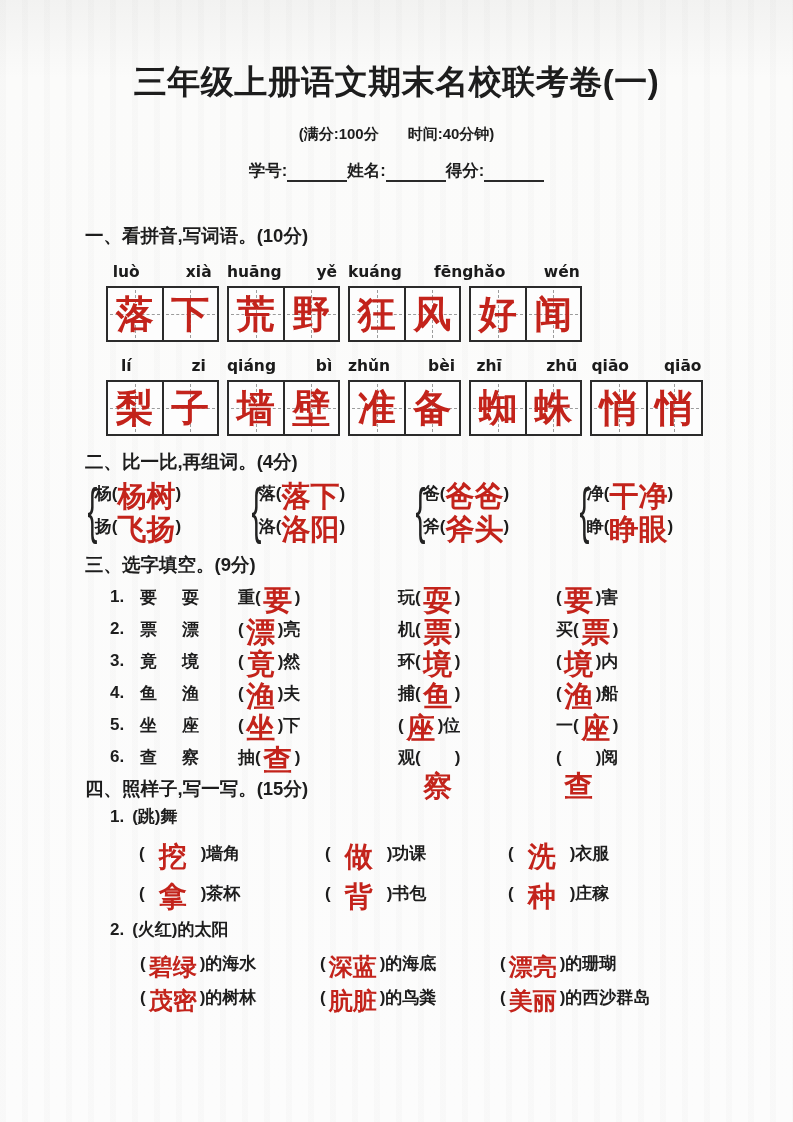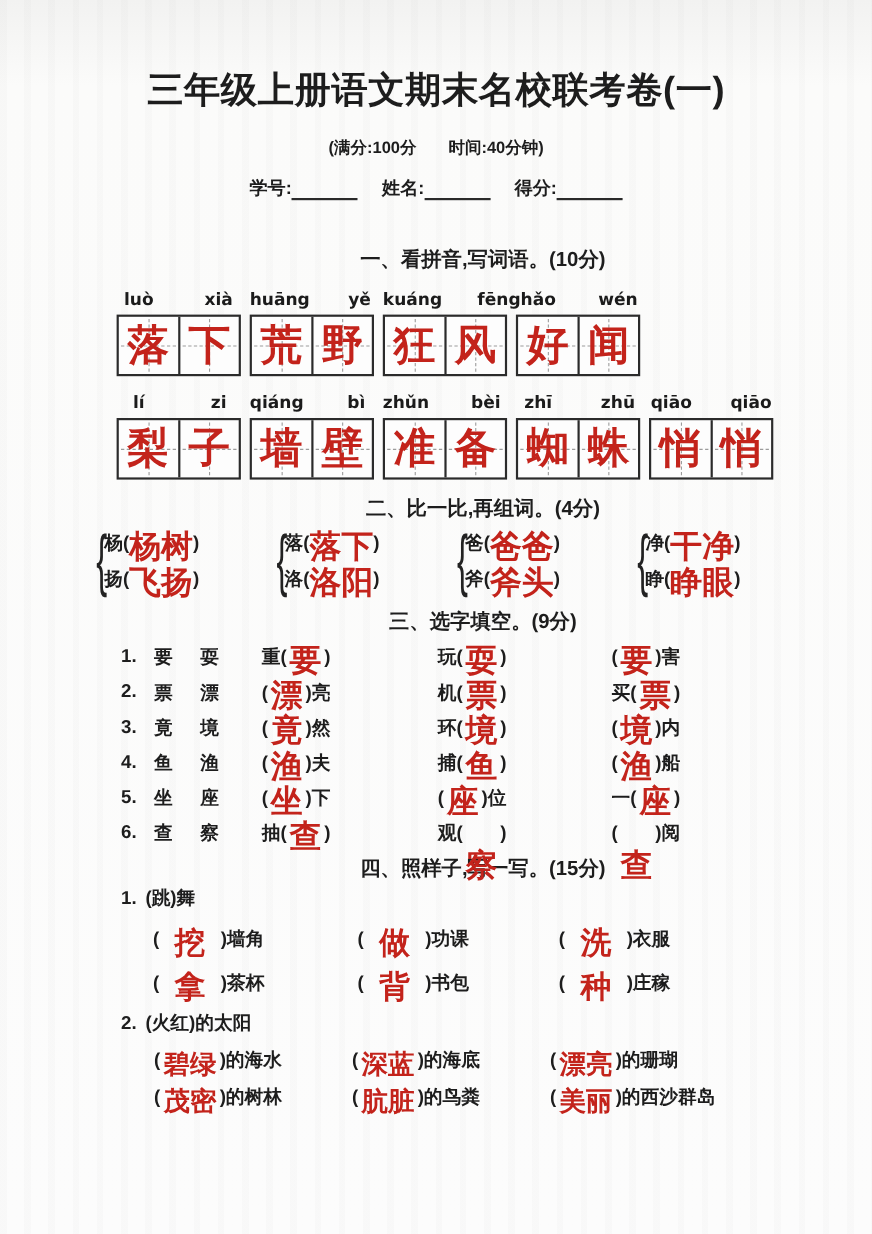--- a/index.html
+++ b/index.html
@@ -11,26 +11,26 @@
   }
   .page::before{
     content:"";position:absolute;inset:0;pointer-events:none;
     background:repeating-linear-gradient(90deg,rgba(120,120,120,.028) 0 6px,transparent 6px 22px);
   }
   .content{position:relative;z-index:1;}
 
   
   .title{margin:60px 0 0;text-align:center;font-size:33px;font-weight:900;letter-spacing:.5px;}
   .subtitle{margin-top:20px;display:flex;justify-content:center;gap:29px;font-size:15px;font-weight:700;}
-  .fields{margin-top:16px;display:flex;justify-content:center;gap:22px;font-size:16.5px;font-weight:700;}
+  .fields{margin-top:16px;display:flex;justify-content:center;font-size:16.5px;font-weight:700;}
   .field{display:flex;align-items:flex-end;}
   .field-blank{display:inline-block;width:60px;border-bottom:2px solid #2a2a2a;height:15px;}
 
   
-  .sec-head{margin-left:85px;font-size:18.5px;font-weight:800;line-height:23px;text-align:center;}
+  .sec-head{margin-left:85px;font-size:18.5px;font-weight:800;line-height:23px;}
   .s1-head{margin-top:42px;}
   .s2-head{margin-top:14px;}
   .s3-head{margin-top:10px;}
   .s4-head{margin-top:4px;}
 
   
   .s1-row{margin-left:106px;display:flex;gap:8px;}
   .s1-row{margin-top:15px;}
   .s1-rows > .s1-row:first-of-type{margin-top:16px;}
   .s1-group{width:113px;}

